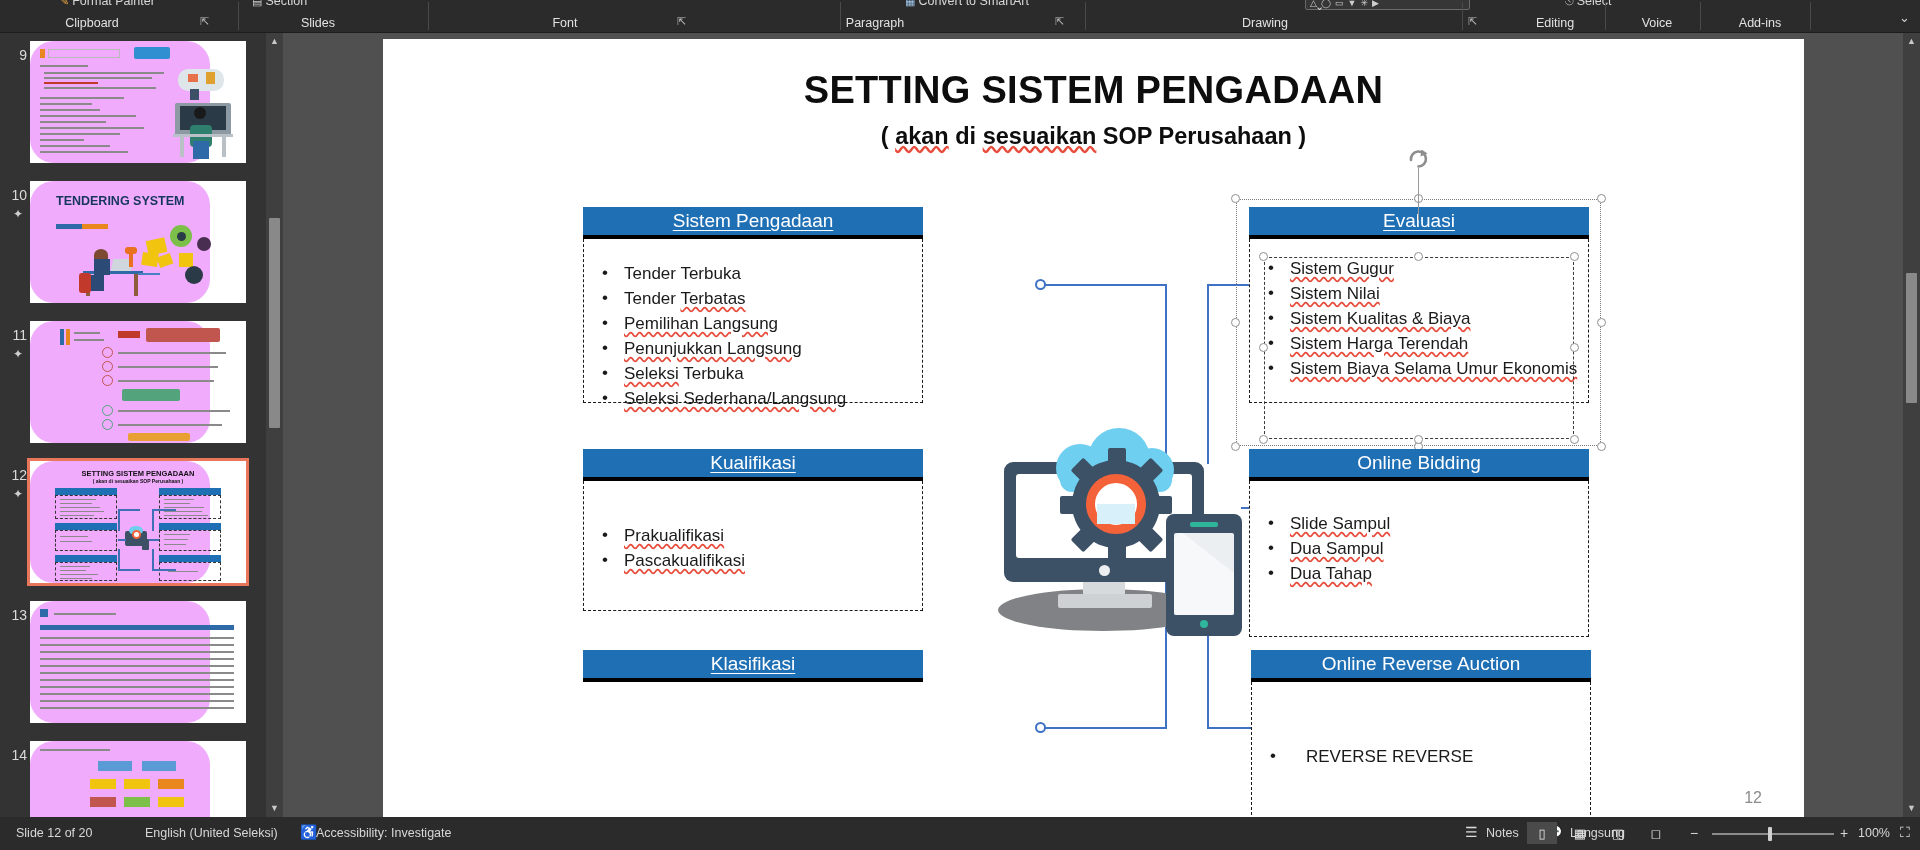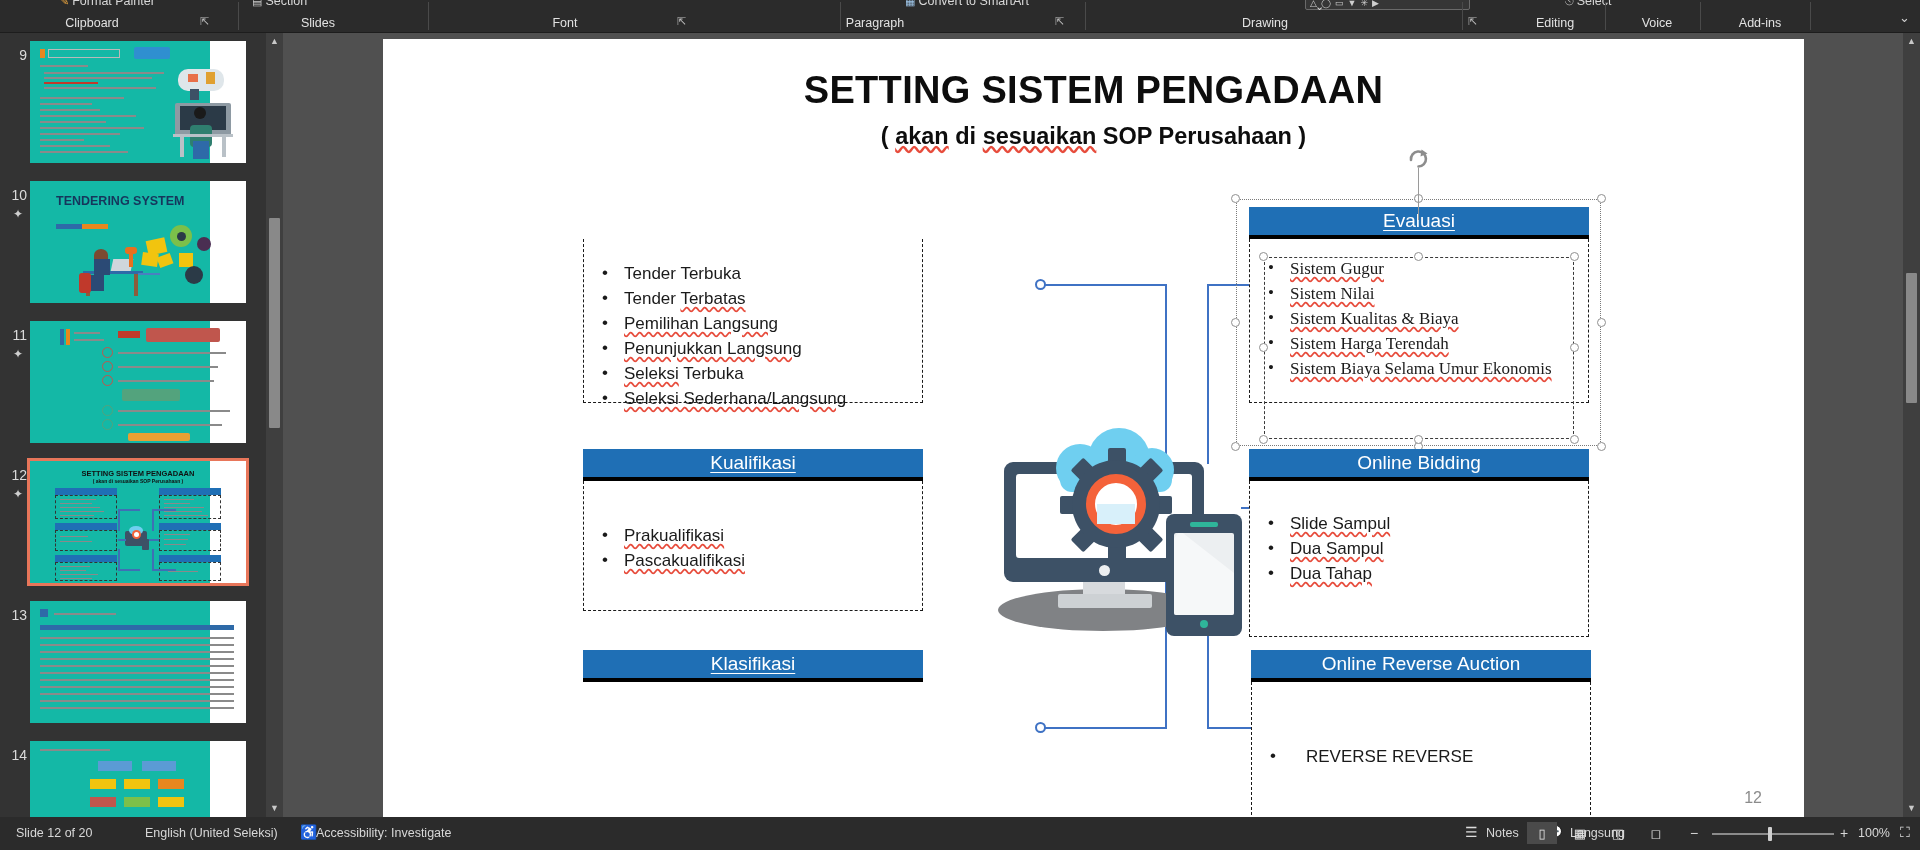--- a/index.html
+++ b/index.html
@@ -68,21 +68,21 @@
   }
   .thumb-star {
     position: absolute; left: 8px; width: 20px; text-align: center;
     color: #cfcfcf; font-size: 12px;
   }
   .thumb-card {
     position: absolute; left: 30px; width: 216px;
     background: #ffffff; overflow: hidden;
   }
   .thumb-card.sel { outline: 3px solid #e8765a; outline-offset: 0px; }
-  .thumb-inner { position: relative; width: 180px; height: 122px; background:#14b8a6; }
+  .thumb-inner { position: relative; width: 180px; height: 122px; background:#f0abfc;border-radius:24px; }
 
   
   .tline { position: absolute; background: #8a8a8a; height: 1.5px; }
   .tblue { background: #3f6fb5 !important; }
   .tbox { position: absolute; }
 
   .thumb-scrollbar {
     position: absolute; right: 0; top: 0; width: 17px; height: 784px;
     background: #3f3f3f;
   }
@@ -588,37 +588,40 @@
 
         <div class="phone-body" style="left:168px; top:80px; width:76px; height:122px;"></div>
         <div class="phone-speaker" style="left:192px; top:88px; width:28px; height:5px;"></div>
         <div class="phone-screen" style="left:176px; top:99px; width:60px; height:82px;">
           <div class="phone-gloss" style="left:-52px; top:26px;"></div>
         </div>
         <div class="phone-home" style="left:202px; top:186px;"></div>
       </div>
 
       <div class="ibox" style="left:200px; top:168px; width:340px; height:196px;">
+        <div class="ibox-head">
+            <span class="u">Sistem Pengadaan</span>
+          </div>
         <div class="ibox-body" style="top:32px; height:164px; padding:22px 0 0 0;">
           <ul class="ibox-list">
             <li><span>Tender Terbuka</span></li>
             <li>Tender <span class="sp">Terbatas</span></li>
             <li><span class="sp">Pemilihan Langsung</span></li>
             <li><span class="sp">Penunjukkan Langsung</span></li>
             <li><span class="sp">Seleksi</span> Terbuka</li>
             <li><span class="sp">Seleksi Sederhana/Langsung</span></li>
           </ul>
         </div>
       </div>
 
       <div class="ibox" style="left:866px; top:168px; width:340px; height:196px;">
         <div class="ibox-head">
             <span class="u">Evaluasi</span>
           </div>
-        <div class="ibox-body" style="top:32px; height:164px; padding:17px 0 0 0;font-family:Liberation Serif, serif;">
+        <div class="ibox-body" style="top:32px; height:164px; padding:17px 0 0 0;">
           <ul class="ibox-list">
             <li><span class="sp">Sistem Gugur</span></li>
             <li><span class="sp">Sistem Nilai</span></li>
             <li><span class="sp">Sistem Kualitas &amp; Biaya</span></li>
             <li><span class="sp">Sistem Harga Terendah</span></li>
             <li><span class="sp">Sistem Biaya Selama Umur Ekonomis</span></li>
           </ul>
         </div>
       </div>
 

